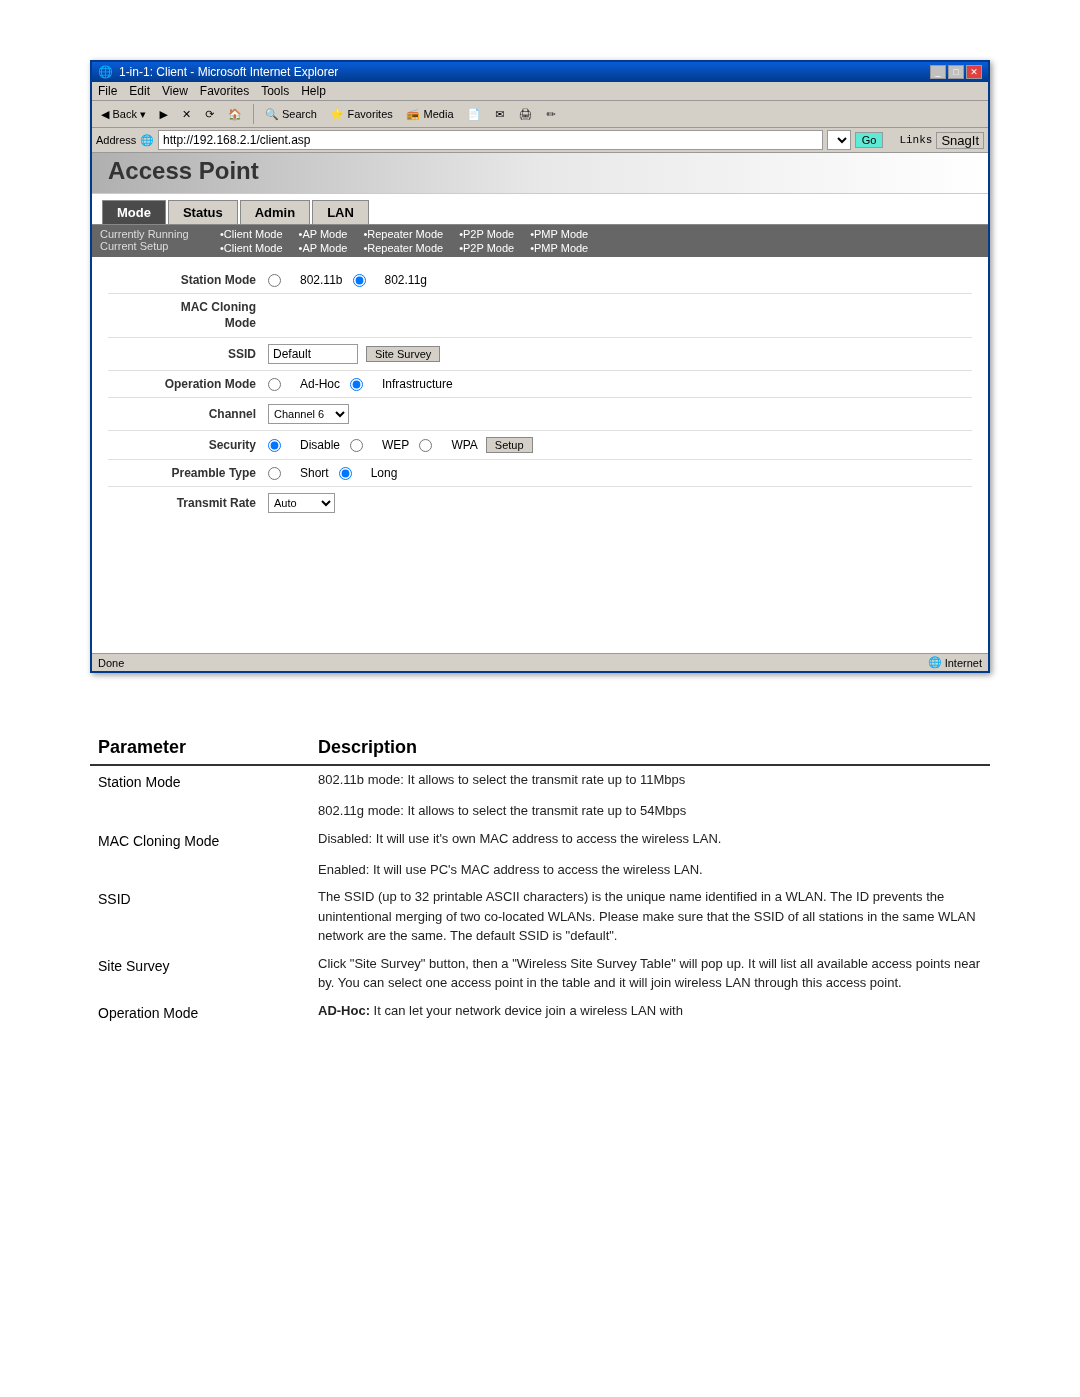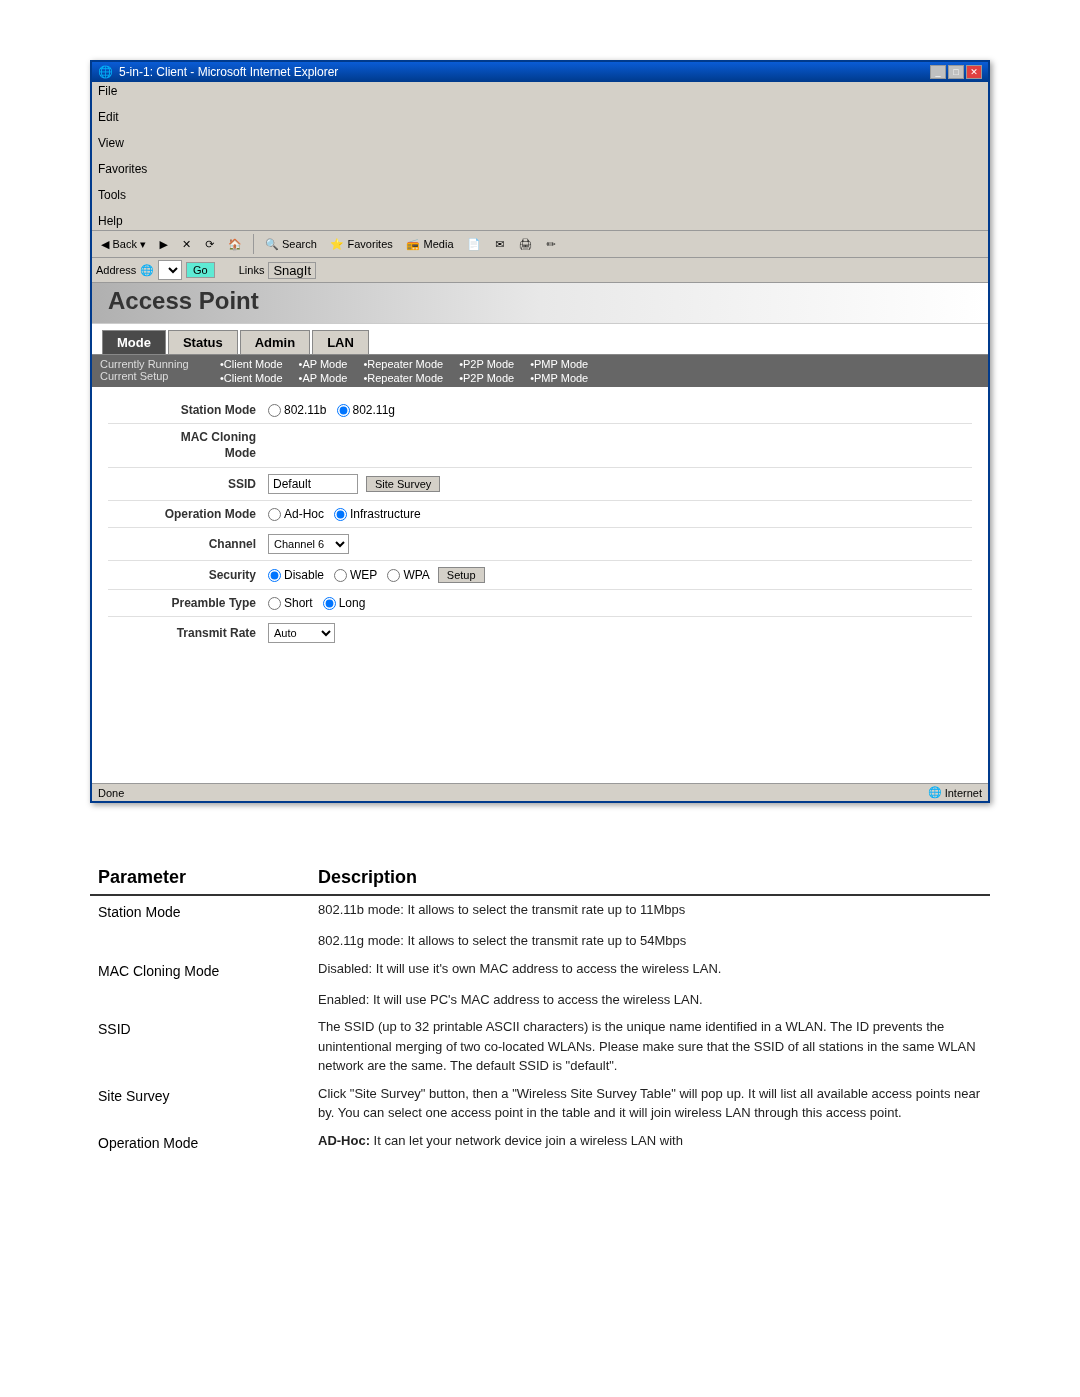--- a/index.html
+++ b/index.html
@@ -41,21 +41,20 @@
     .title-btn.close { background: #e04040; }
     .title-btn.max { background: #c0c0c0; }
     .title-btn.min { background: #c0c0c0; }
 
     .menu-bar {
       background: #d4d0c8;
       padding: 2px 6px;
       font-size: 12px;
       display: flex; gap: 12px;
       border-bottom: 1px solid #999;
-      flex-direction: column;
     }
     .menu-bar span { cursor: pointer; }
 
     .toolbar {
       background: #d4d0c8;
       padding: 3px 4px;
       display: flex;
       align-items: center;
       gap: 4px;
       border-bottom: 1px solid #999;
@@ -169,21 +168,21 @@
       color: #333;
     }
     .form-control-area {
       flex: 1;
       display: flex;
       align-items: center;
       gap: 8px;
       font-size: 12px;
     }
     .radio-group { display: flex; align-items: center; gap: 10px; }
-    .radio-item { display: flex; align-items: center; gap: 3px; cursor: pointer; }
+    .radio-item { display: flex; align-items: center; gap: 19px; cursor: pointer; }
 
     input[type="radio"] { cursor: pointer; }
     input[type="text"] {
       border: 1px solid #999;
       padding: 2px 4px;
       font-size: 12px;
       height: 20px;
     }
 
     .small-btn {
@@ -262,21 +261,21 @@
     .desc-text { color: #222; }
   </style>
 </head>
 <body>
 
 <div class="browser-window">
 
   <div class="title-bar">
     <div class="title-bar-left">
       <span class="title-icon">🌐</span>
-      <span>5-in-1: Client - Microsoft Internet Explorer</span>
+      <span>1-in-1: Client - Microsoft Internet Explorer</span>
     </div>
     <div class="title-controls">
       <div class="title-btn min">_</div>
       <div class="title-btn max">□</div>
       <div class="title-btn close">✕</div>
     </div>
   </div>
 
   <div class="menu-bar">
     <span>File</span>
@@ -299,23 +298,24 @@
     <button class="toolbar-btn">📻 Media</button>
     <button class="toolbar-btn">📄</button>
     <button class="toolbar-btn">✉</button>
     <button class="toolbar-btn">🖨</button>
     <button class="toolbar-btn">✏</button>
   </div>
 
   <div class="address-bar">
     <span class="address-label">Address</span>
     <span>🌐</span>
+    <input class="address-input" type="text" value="http://192.168.2.1/client.asp" style="">
     <select><option></option></select>
     <button class="go-btn">Go</button>
-    <span style="font-size:11px; margin-left:20px;">Links</span>
+    <span style="font-size:11px; margin-left:12px;font-family:Liberation Mono, monospace;">Links</span>
     <span style="font-size:13px; border:1px solid #999; padding:0 4px; background:#d4d0c8; cursor:pointer;">SnagIt</span>
   </div>
 
   <div class="page-content">
 
     <div class="ap-header">
       <div class="ap-header-title">Access Point</div>
     </div>
 
     <div class="nav-tabs">

